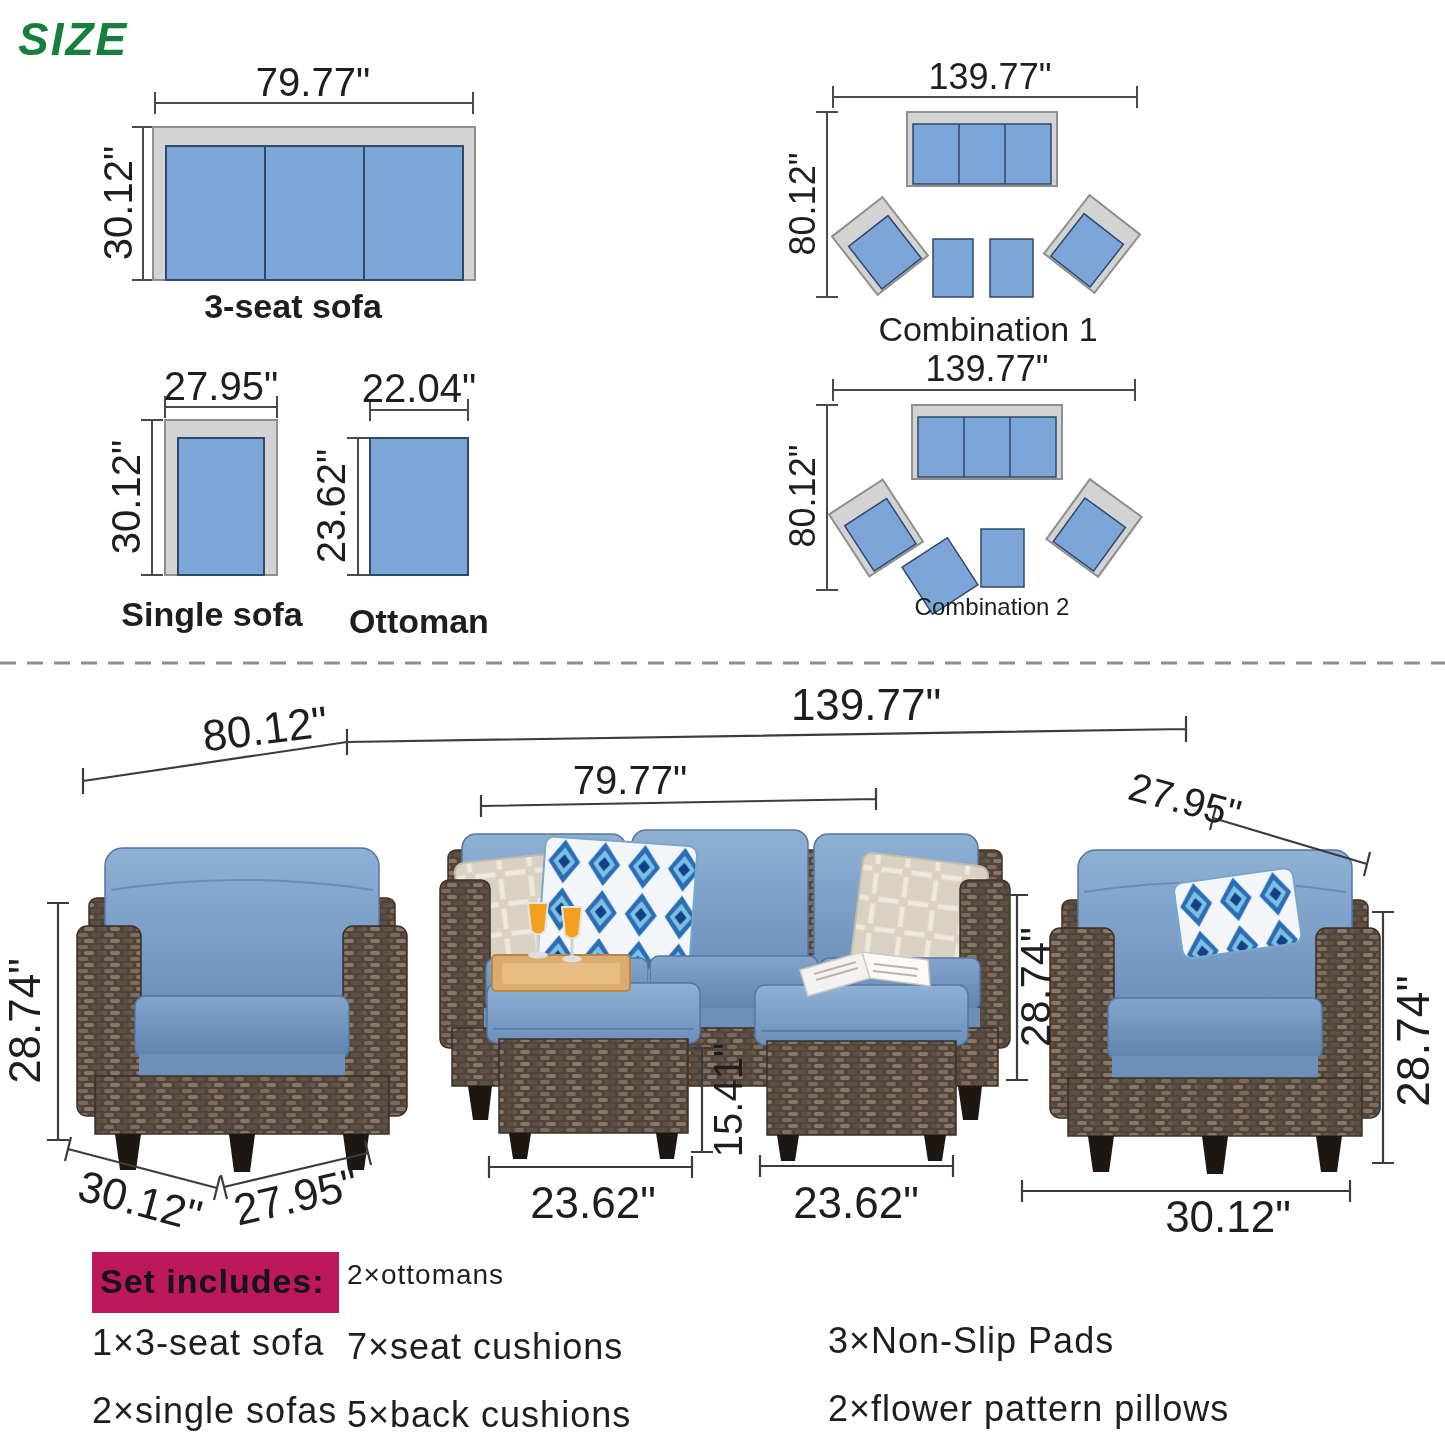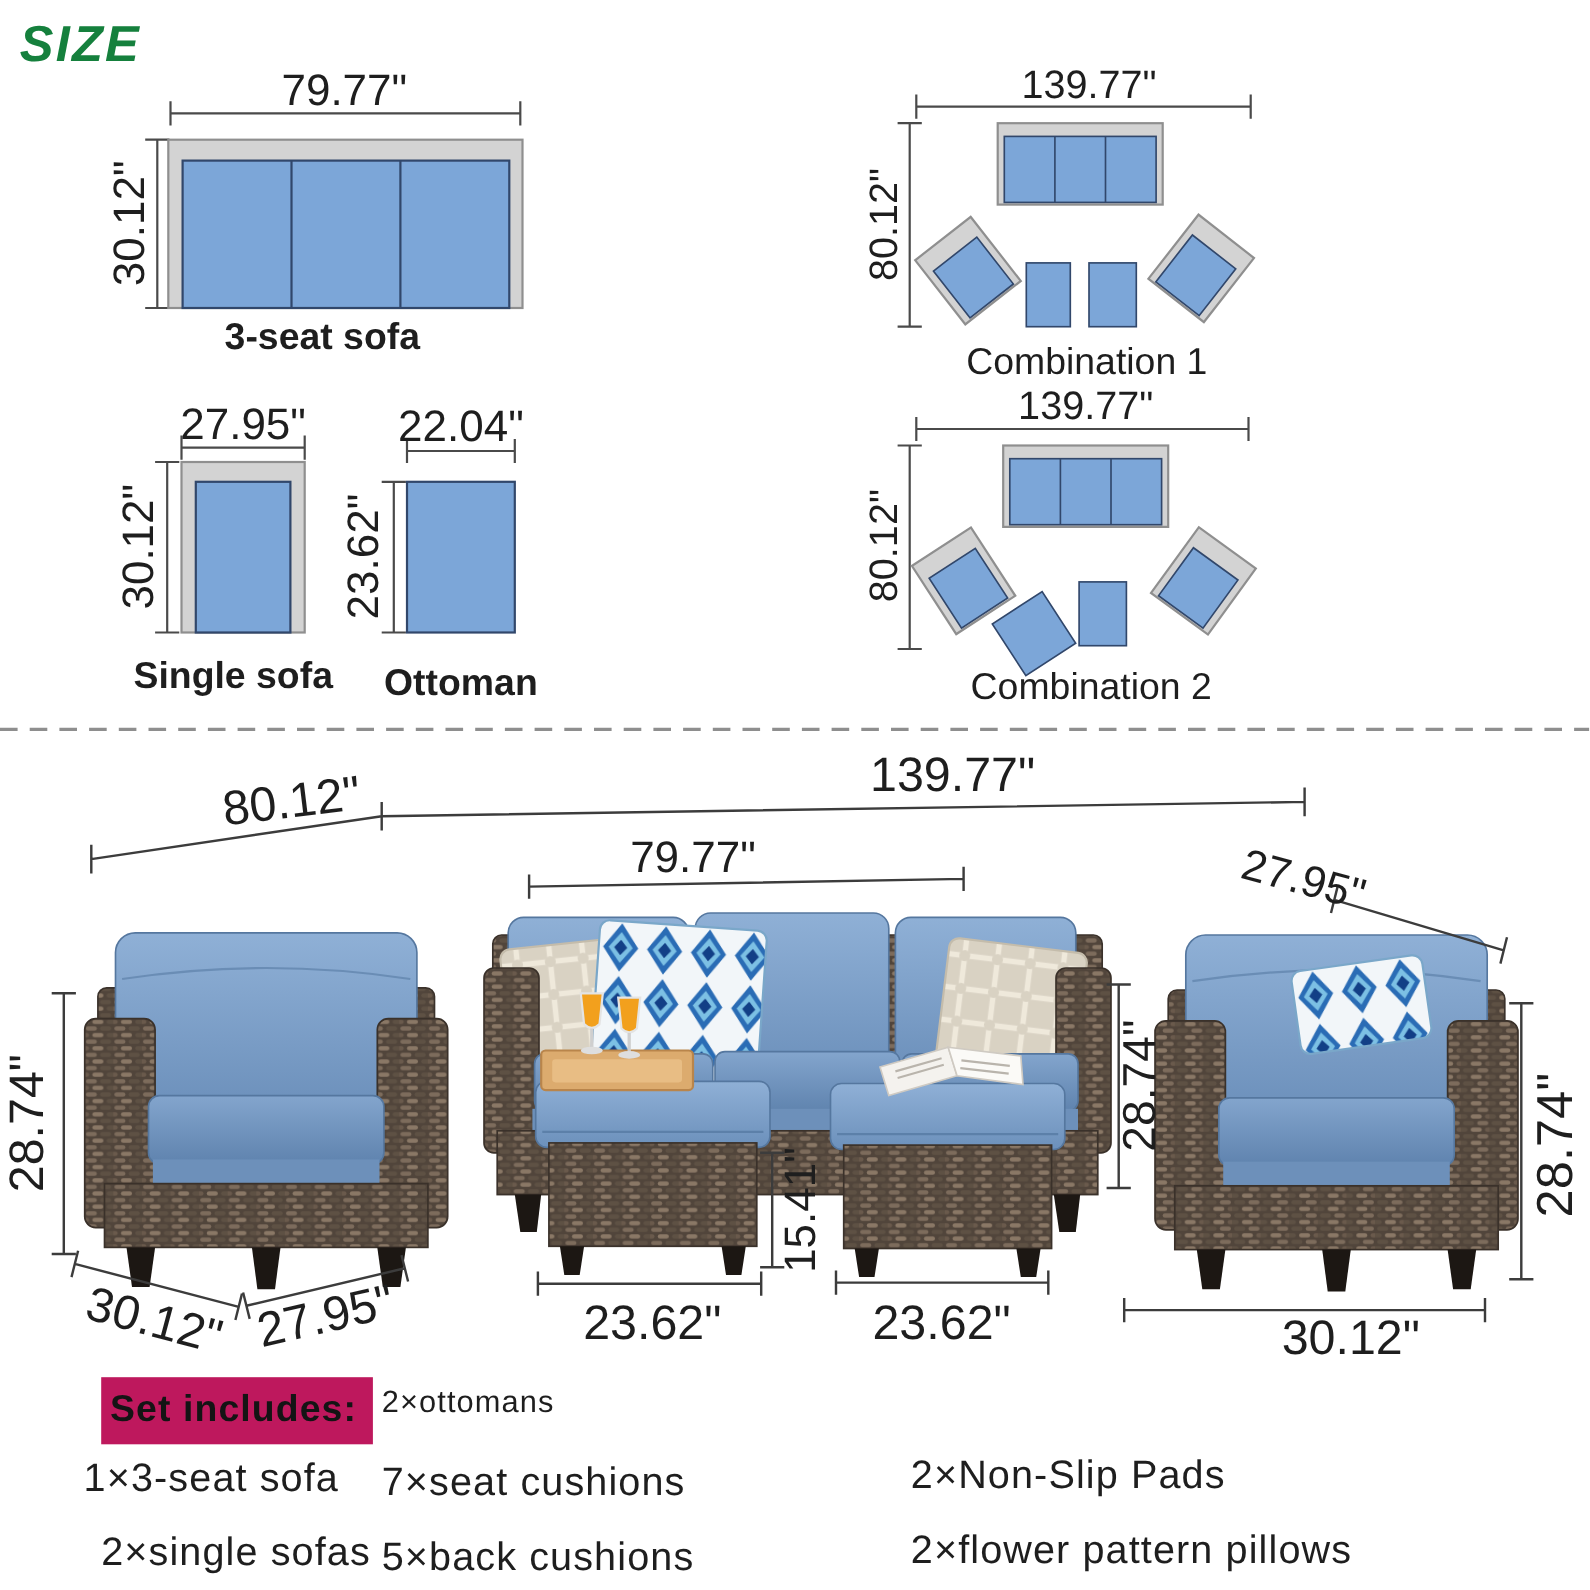--- a/index.html
+++ b/index.html
@@ -227,41 +227,41 @@
 <div class="lbl" style="left:419px;top:388px;font-size:40px;">22.04"</div>
 <div class="lbl" style="left:331px;top:506px;font-size:40px;transform:translate(-50%,-50%) rotate(-90deg);">23.62"</div>
 <div class="lbl cap" style="left:419px;top:621px;font-size:34px;">Ottoman</div>
 
 <div class="lbl" style="left:990px;top:77px;font-size:36px;">139.77"</div>
 <div class="lbl" style="left:803px;top:204px;font-size:36px;transform:translate(-50%,-50%) rotate(-90deg);">80.12"</div>
 <div class="lbl" style="left:988px;top:329px;font-size:34px;">Combination 1</div>
 
 <div class="lbl" style="left:987px;top:369px;font-size:36px;">139.77"</div>
 <div class="lbl" style="left:803px;top:496px;font-size:36px;transform:translate(-50%,-50%) rotate(-90deg);">80.12"</div>
-<div class="lbl" style="left:992px;top:624px;font-size:34px;">Combination 2</div>
+<div class="lbl" style="left:992px;top:607px;font-size:24px;">Combination 2</div>
 
 <div class="lbl" style="left:265px;top:729px;font-size:44px;transform:translate(-50%,-50%) rotate(-7deg);">80.12"</div>
 <div class="lbl" style="left:866px;top:705px;font-size:44px;">139.77"</div>
 <div class="lbl" style="left:630px;top:780px;font-size:40px;">79.77"</div>
 <div class="lbl" style="left:1185px;top:800px;font-size:40px;transform:translate(-50%,-50%) rotate(15deg);">27.95"</div>
 <div class="lbl" style="left:25px;top:1021px;font-size:44px;transform:translate(-50%,-50%) rotate(-90deg);">28.74"</div>
 <div class="lbl" style="left:1036px;top:987px;font-size:42px;transform:translate(-50%,-50%) rotate(-90deg);">28.74"</div>
 <div class="lbl" style="left:1413px;top:1041px;font-size:46px;transform:translate(-50%,-50%) rotate(-90deg);">28.74"</div>
 <div class="lbl" style="left:728px;top:1100px;font-size:40px;transform:translate(-50%,-50%) rotate(-90deg);">15.41"</div>
 <div class="lbl" style="left:140px;top:1201px;font-size:44px;transform:translate(-50%,-50%) rotate(15deg);">30.12"</div>
 <div class="lbl" style="left:296px;top:1197px;font-size:44px;transform:translate(-50%,-50%) rotate(-13deg);">27.95"</div>
 <div class="lbl" style="left:593px;top:1203px;font-size:44px;">23.62"</div>
 <div class="lbl" style="left:856px;top:1203px;font-size:44px;">23.62"</div>
 <div class="lbl" style="left:1228px;top:1217px;font-size:44px;">30.12"</div>
 
 <div class="inc-head" style="left:92px;top:1252px;font-size:34px;">Set includes:</div>
 
-<div class="lbl inc" style="left:76px;top:1325px;font-size:36px;">1×3-seat sofa</div>
+<div class="lbl inc" style="left:92px;top:1325px;font-size:36px;">1×3-seat sofa</div>
 <div class="lbl inc" style="left:92px;top:1393px;font-size:36px;">2×single sofas</div>
 
 <div class="lbl inc" style="left:347px;top:1261px;font-size:28px;">2×ottomans</div>
 <div class="lbl inc" style="left:347px;top:1329px;font-size:36px;">7×seat cushions</div>
 <div class="lbl inc" style="left:347px;top:1397px;font-size:36px;">5×back cushions</div>
 
-<div class="lbl inc" style="left:828px;top:1323px;font-size:36px;">2×Non-Slip Pads</div>
+<div class="lbl inc" style="left:828px;top:1323px;font-size:36px;">3×Non-Slip Pads</div>
 <div class="lbl inc" style="left:828px;top:1391px;font-size:36px;">2×flower pattern pillows</div>
 
 </div>
 
 </body></html>

